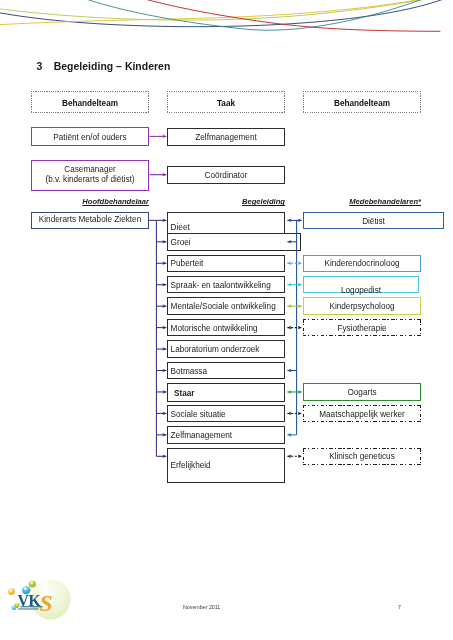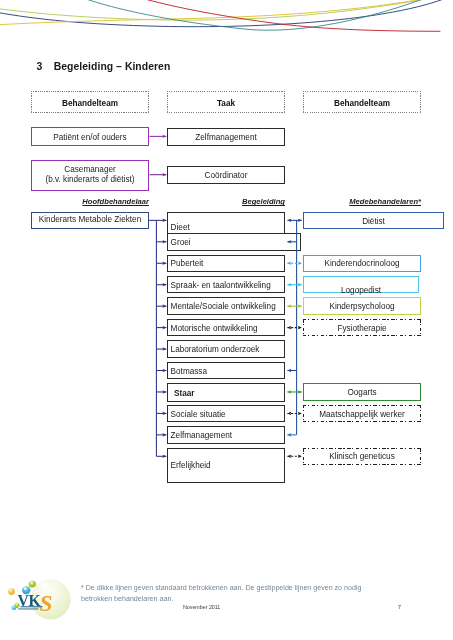--- a/index.html
+++ b/index.html
@@ -218,16 +218,15 @@
       <circle cx="12.0" cy="40.4" r="2.6" fill="url(#bGreen)"></circle>
       <circle cx="9.0" cy="42.7" r="2.4" fill="url(#bBlue2)"></circle>
       <ellipse cx="26.4" cy="17.7" rx="1.1" ry="0.8" fill="#ffffff" opacity="0.8"></ellipse>
       <ellipse cx="20.1" cy="23.7" rx="1.3" ry="1.0" fill="#ffffff" opacity="0.85"></ellipse>
       <ellipse cx="5.5" cy="25.3" rx="1.1" ry="0.8" fill="#ffffff" opacity="0.8"></ellipse>
       <text x="34.4" y="45.9" font-family="Liberation Serif, serif" font-size="23.5" font-style="italic" font-weight="bold" fill="#f0a22a">S</text>
       <text x="12.6" y="40.8" font-family="Liberation Serif, serif" font-size="15.7" font-weight="bold" fill="#16597f" letter-spacing="-0.3">VK</text>
       <rect x="15.4" y="41.0" width="22.0" height="1.4" fill="#1b5a86" opacity="0.72"></rect>
       <rect x="13.1" y="43.3" width="20.4" height="1.3" fill="#1b5a86" opacity="0.68"></rect>
     </svg>
-  <div id="footnote">* De dikke lijnen geven standaard betrokkenen aan. De gestippelde lijnen geven zo nodig betrokken behandelaren aan.</div>
   <div id="date">November 2011</div>
   <div id="pageno">7</div>
 </div>
 
 </body></html>

